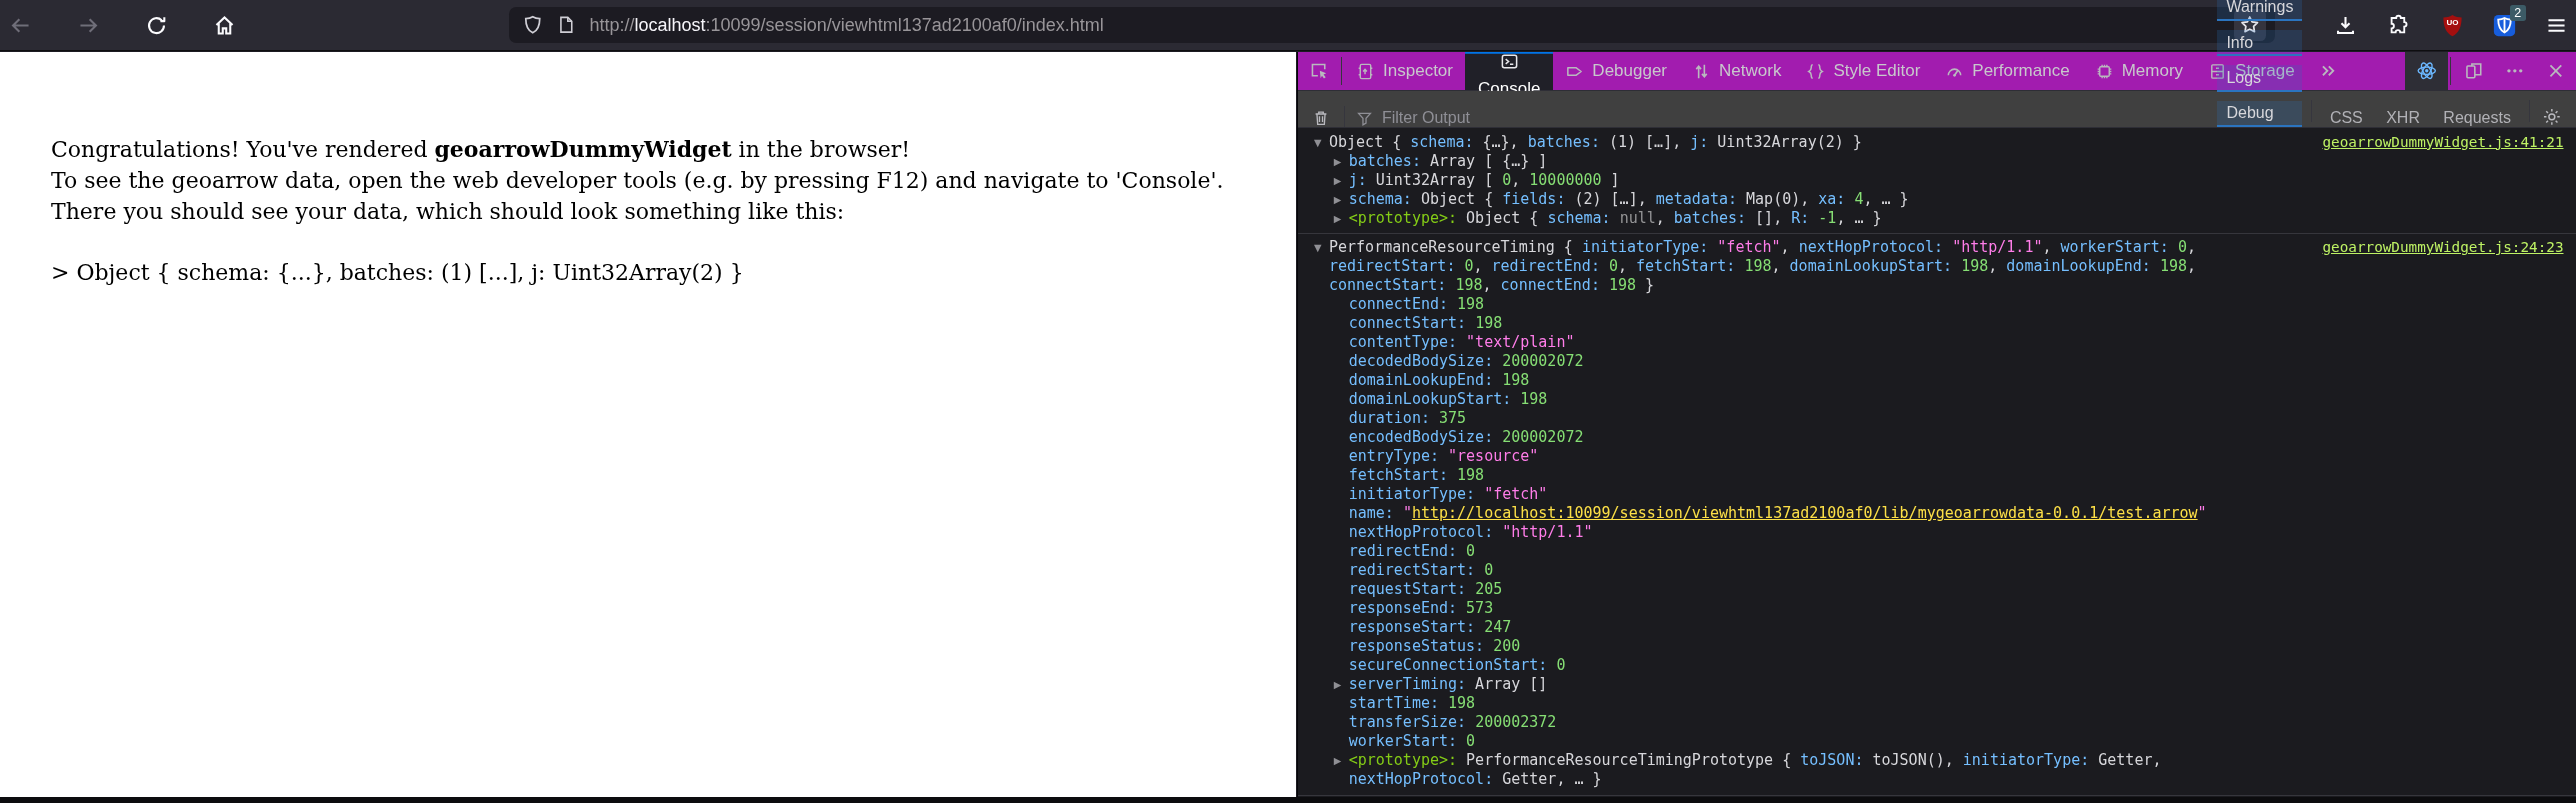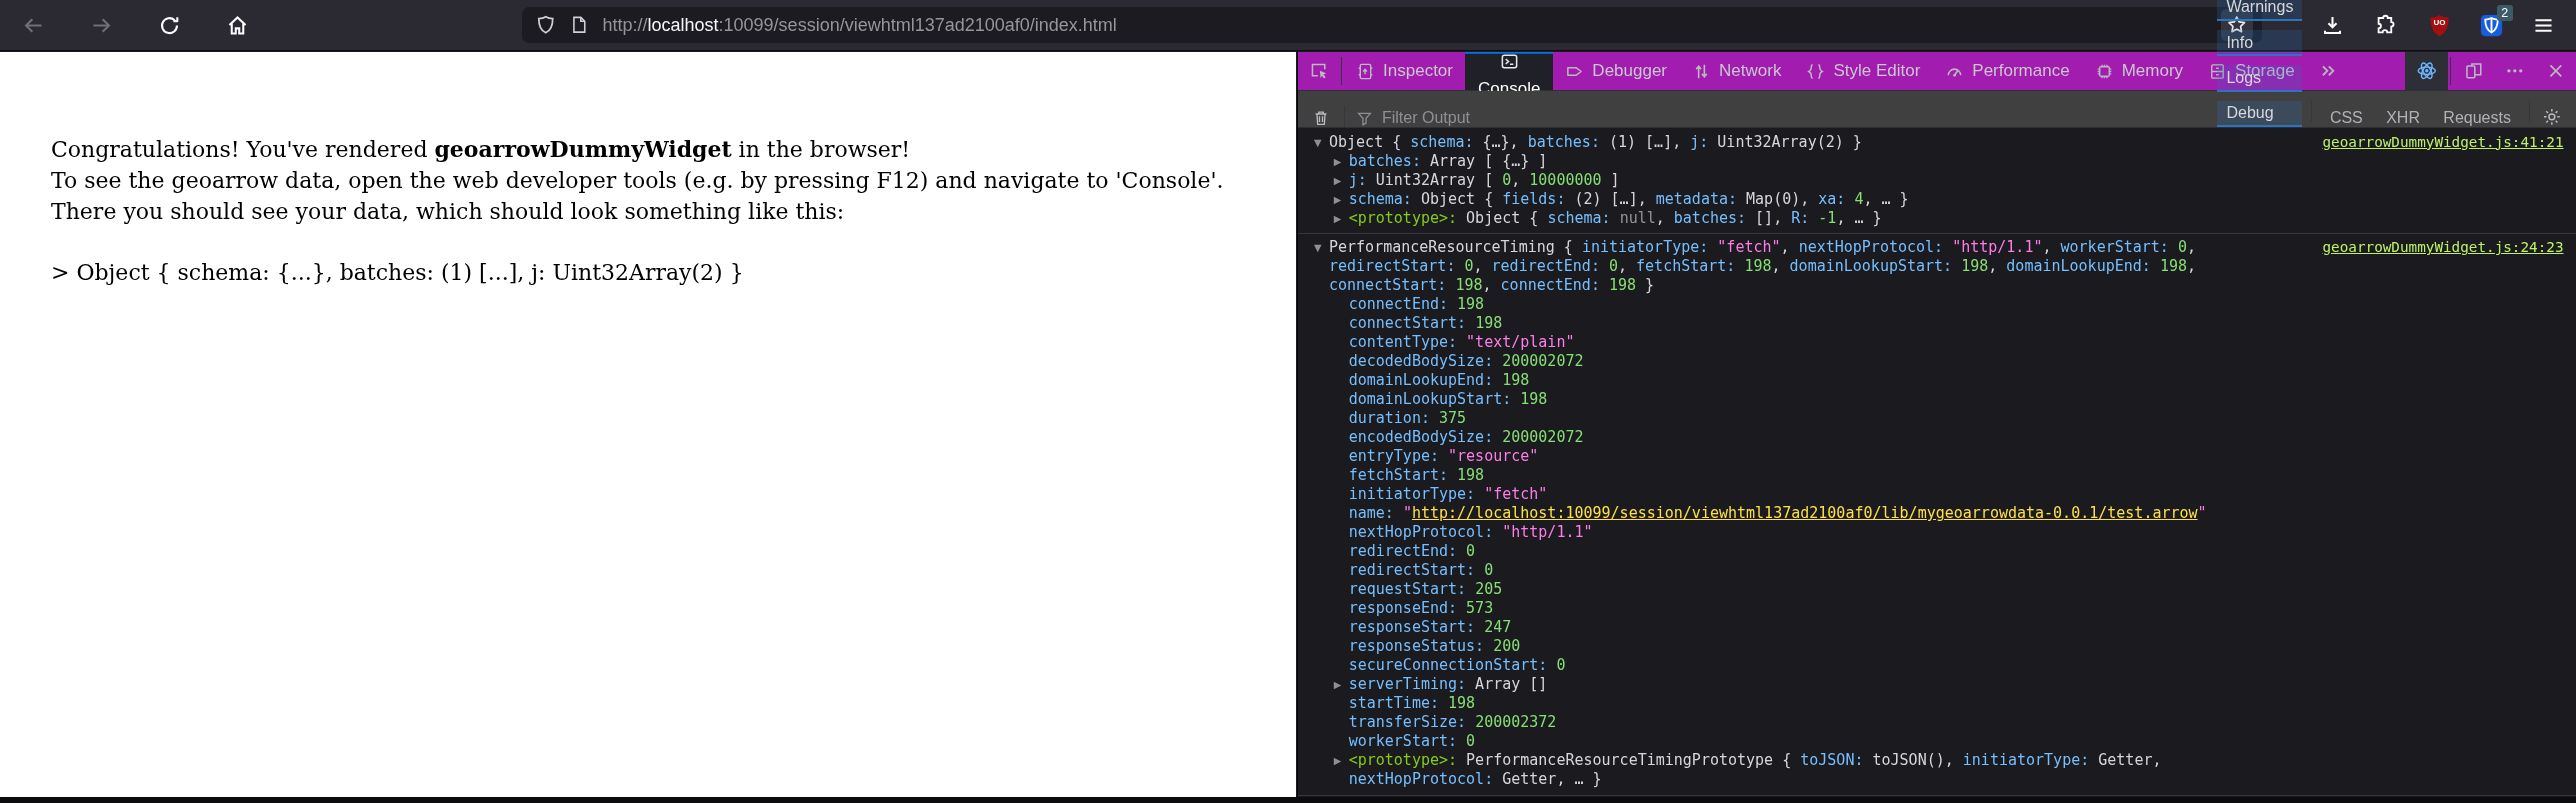--- a/index.html
+++ b/index.html
@@ -1,21 +1,21 @@
 <!DOCTYPE html>
 <html style="font-size:14.3px"><head>
 <meta charset="utf-8">
 <style>
   html,body{margin:0;padding:0;background:#0c0c0e;}
   .window{position:relative;width:2576px;height:804px;overflow:hidden;background:#1c1b22;
           font-family:"Liberation Sans",sans-serif;-webkit-font-smoothing:antialiased;}
 
   
   .toolbar{position:absolute;top:0;left:0;right:0;height:51px;background:#2b2a33;
-           border-bottom:0.9px solid #0e0e10;display:flex;align-items:center;padding:0 17px;box-sizing:border-box;}
+           border-bottom:0.9px solid #0e0e10;display:flex;align-items:center;padding:0 4px;box-sizing:border-box;}
   .navgroup{display:flex;align-items:center;gap:36px;}
   .tbicon{width:32px;height:32px;display:flex;align-items:center;justify-content:center;
           border-radius:5.4px;color:#fbfbfe;flex:none;}
   .tbicon.disabled{color:#6f6e79;}
   .urlbar{flex:1;margin:0 54px 0 269px;height:36px;background:#1c1b22;border-radius:7.2px;
           display:flex;align-items:center;padding:0 9px 0 12.5px;min-width:0;}
   .urlicons{display:flex;align-items:center;gap:12.5px;color:#d0cfd6;}
   .urltext{margin-left:14.3px;font-size:18px;color:#989599;white-space:nowrap;overflow:hidden;flex:1;min-width:0;}
   .urltext .host{color:#f6f5fa;}
   .star-btn{width:32px;height:32px;background:#35343e;border-radius:5.4px;display:flex;

